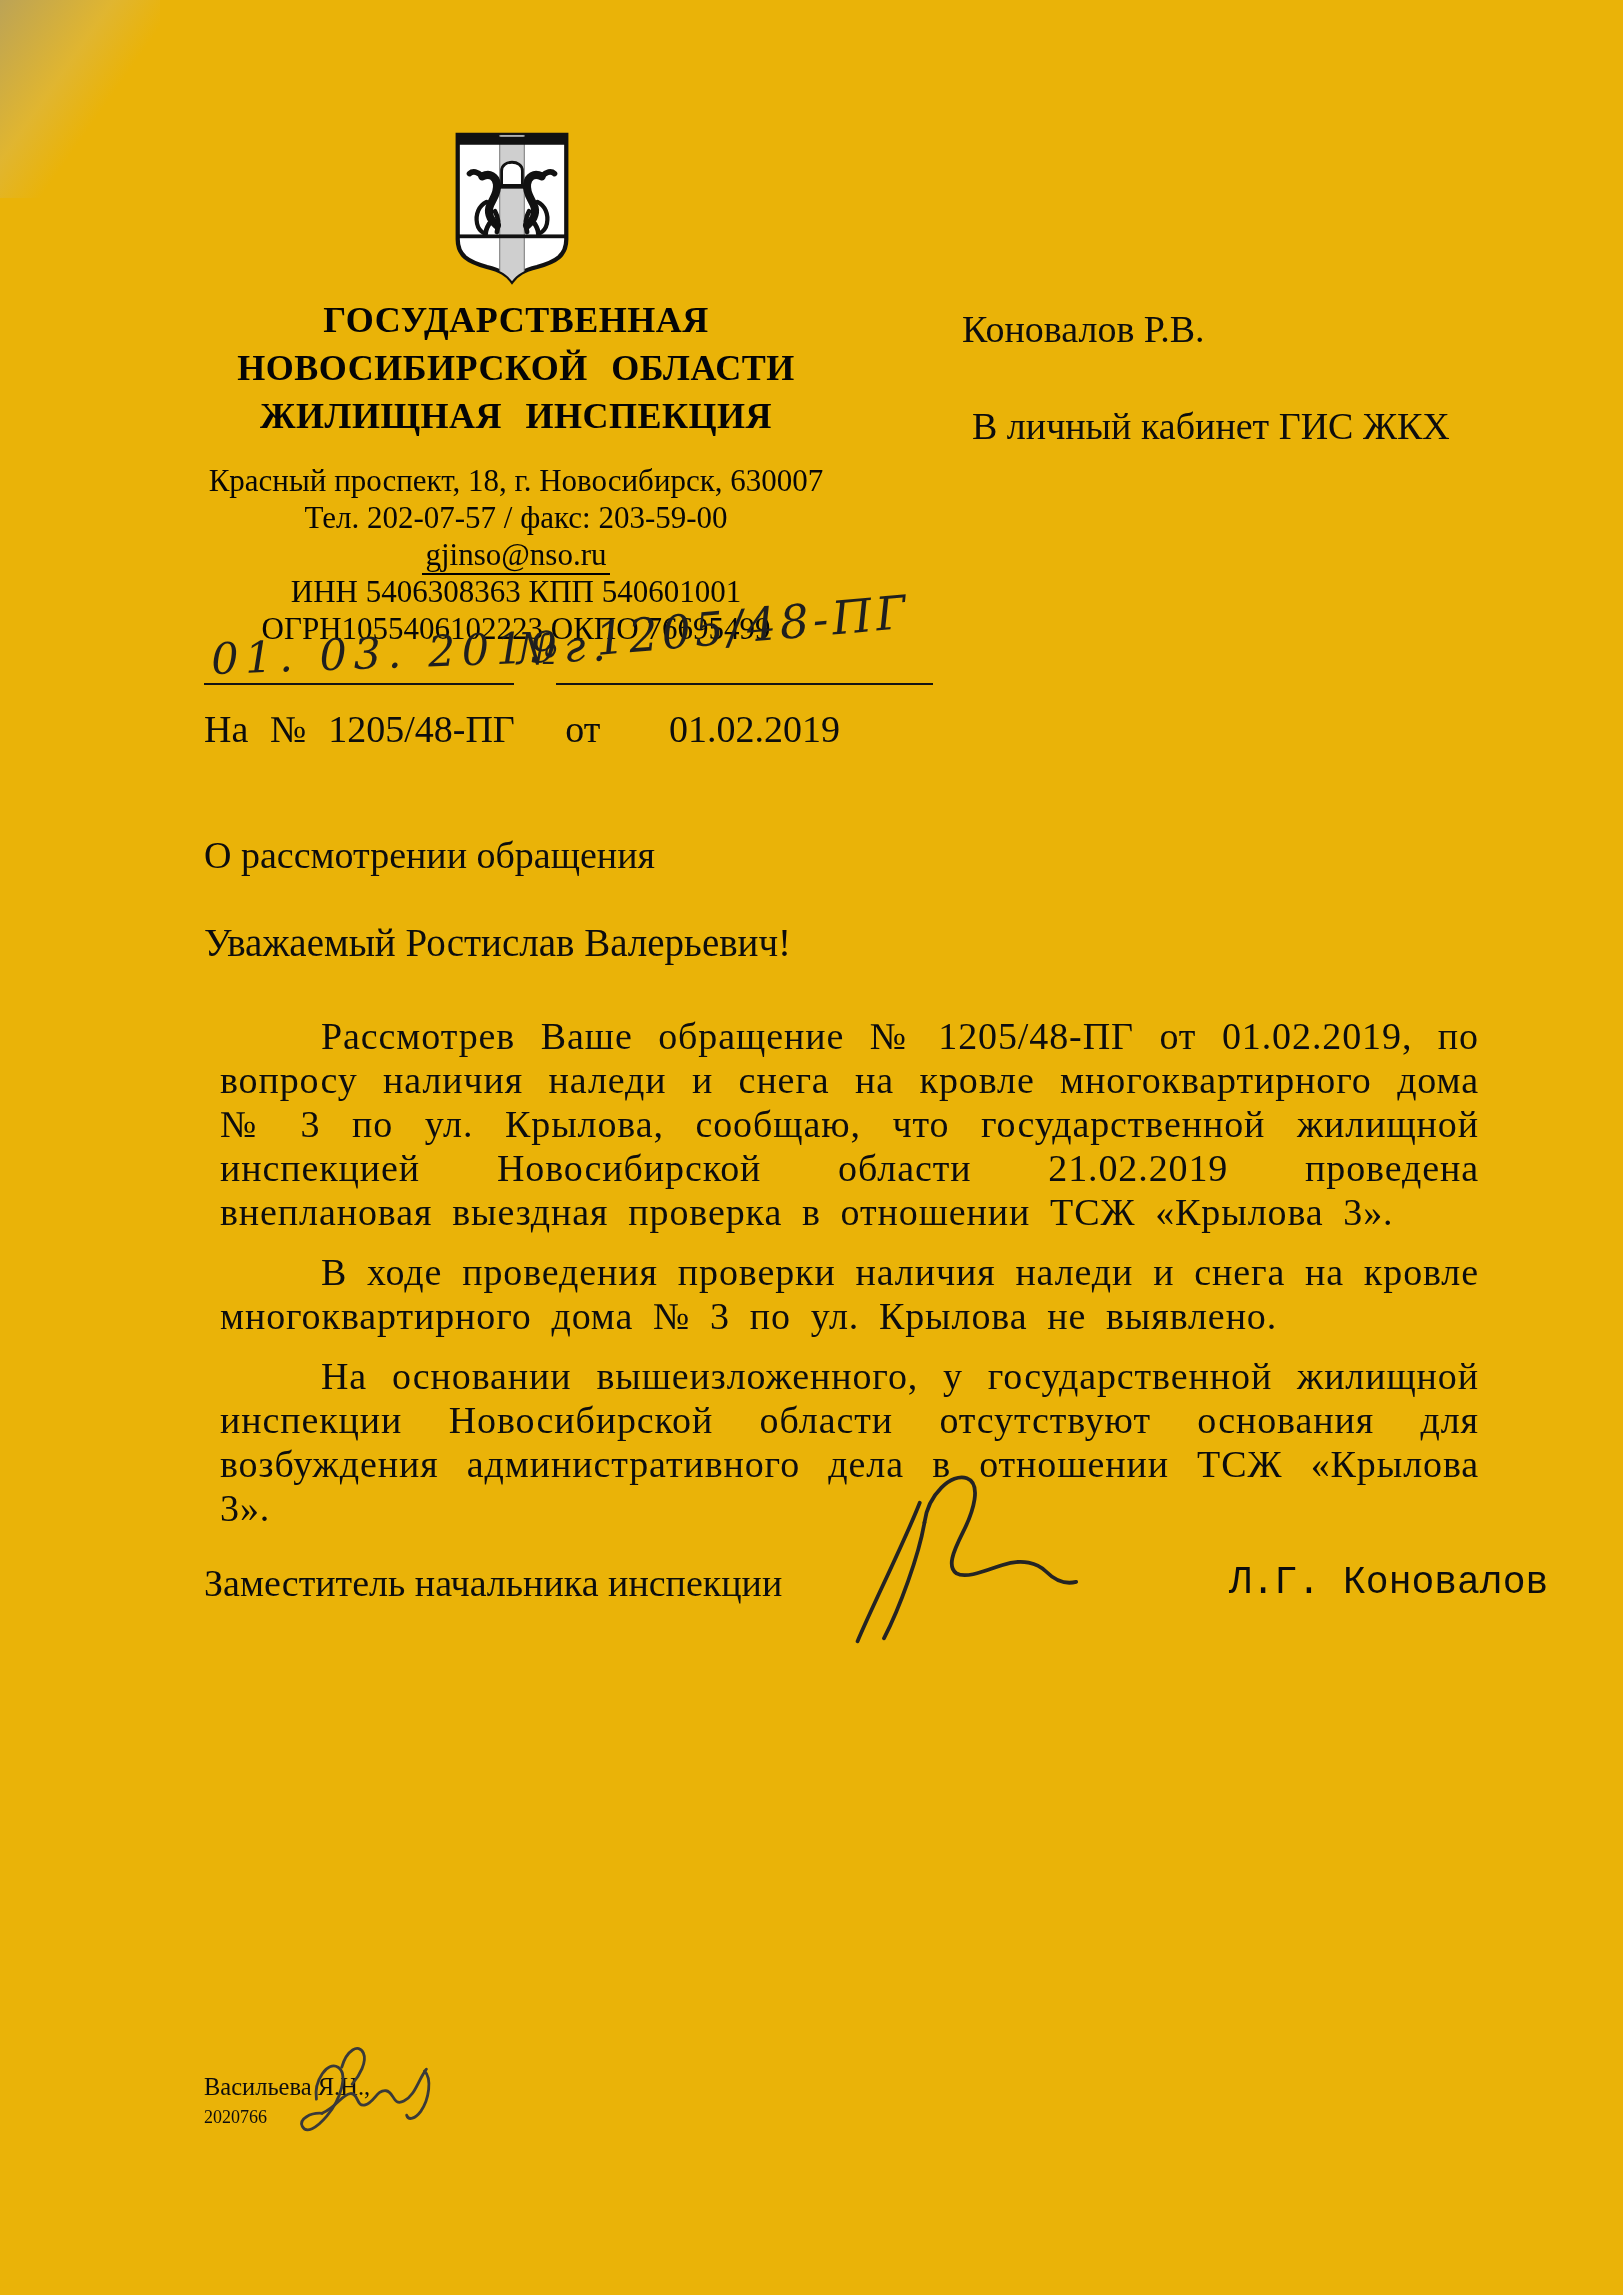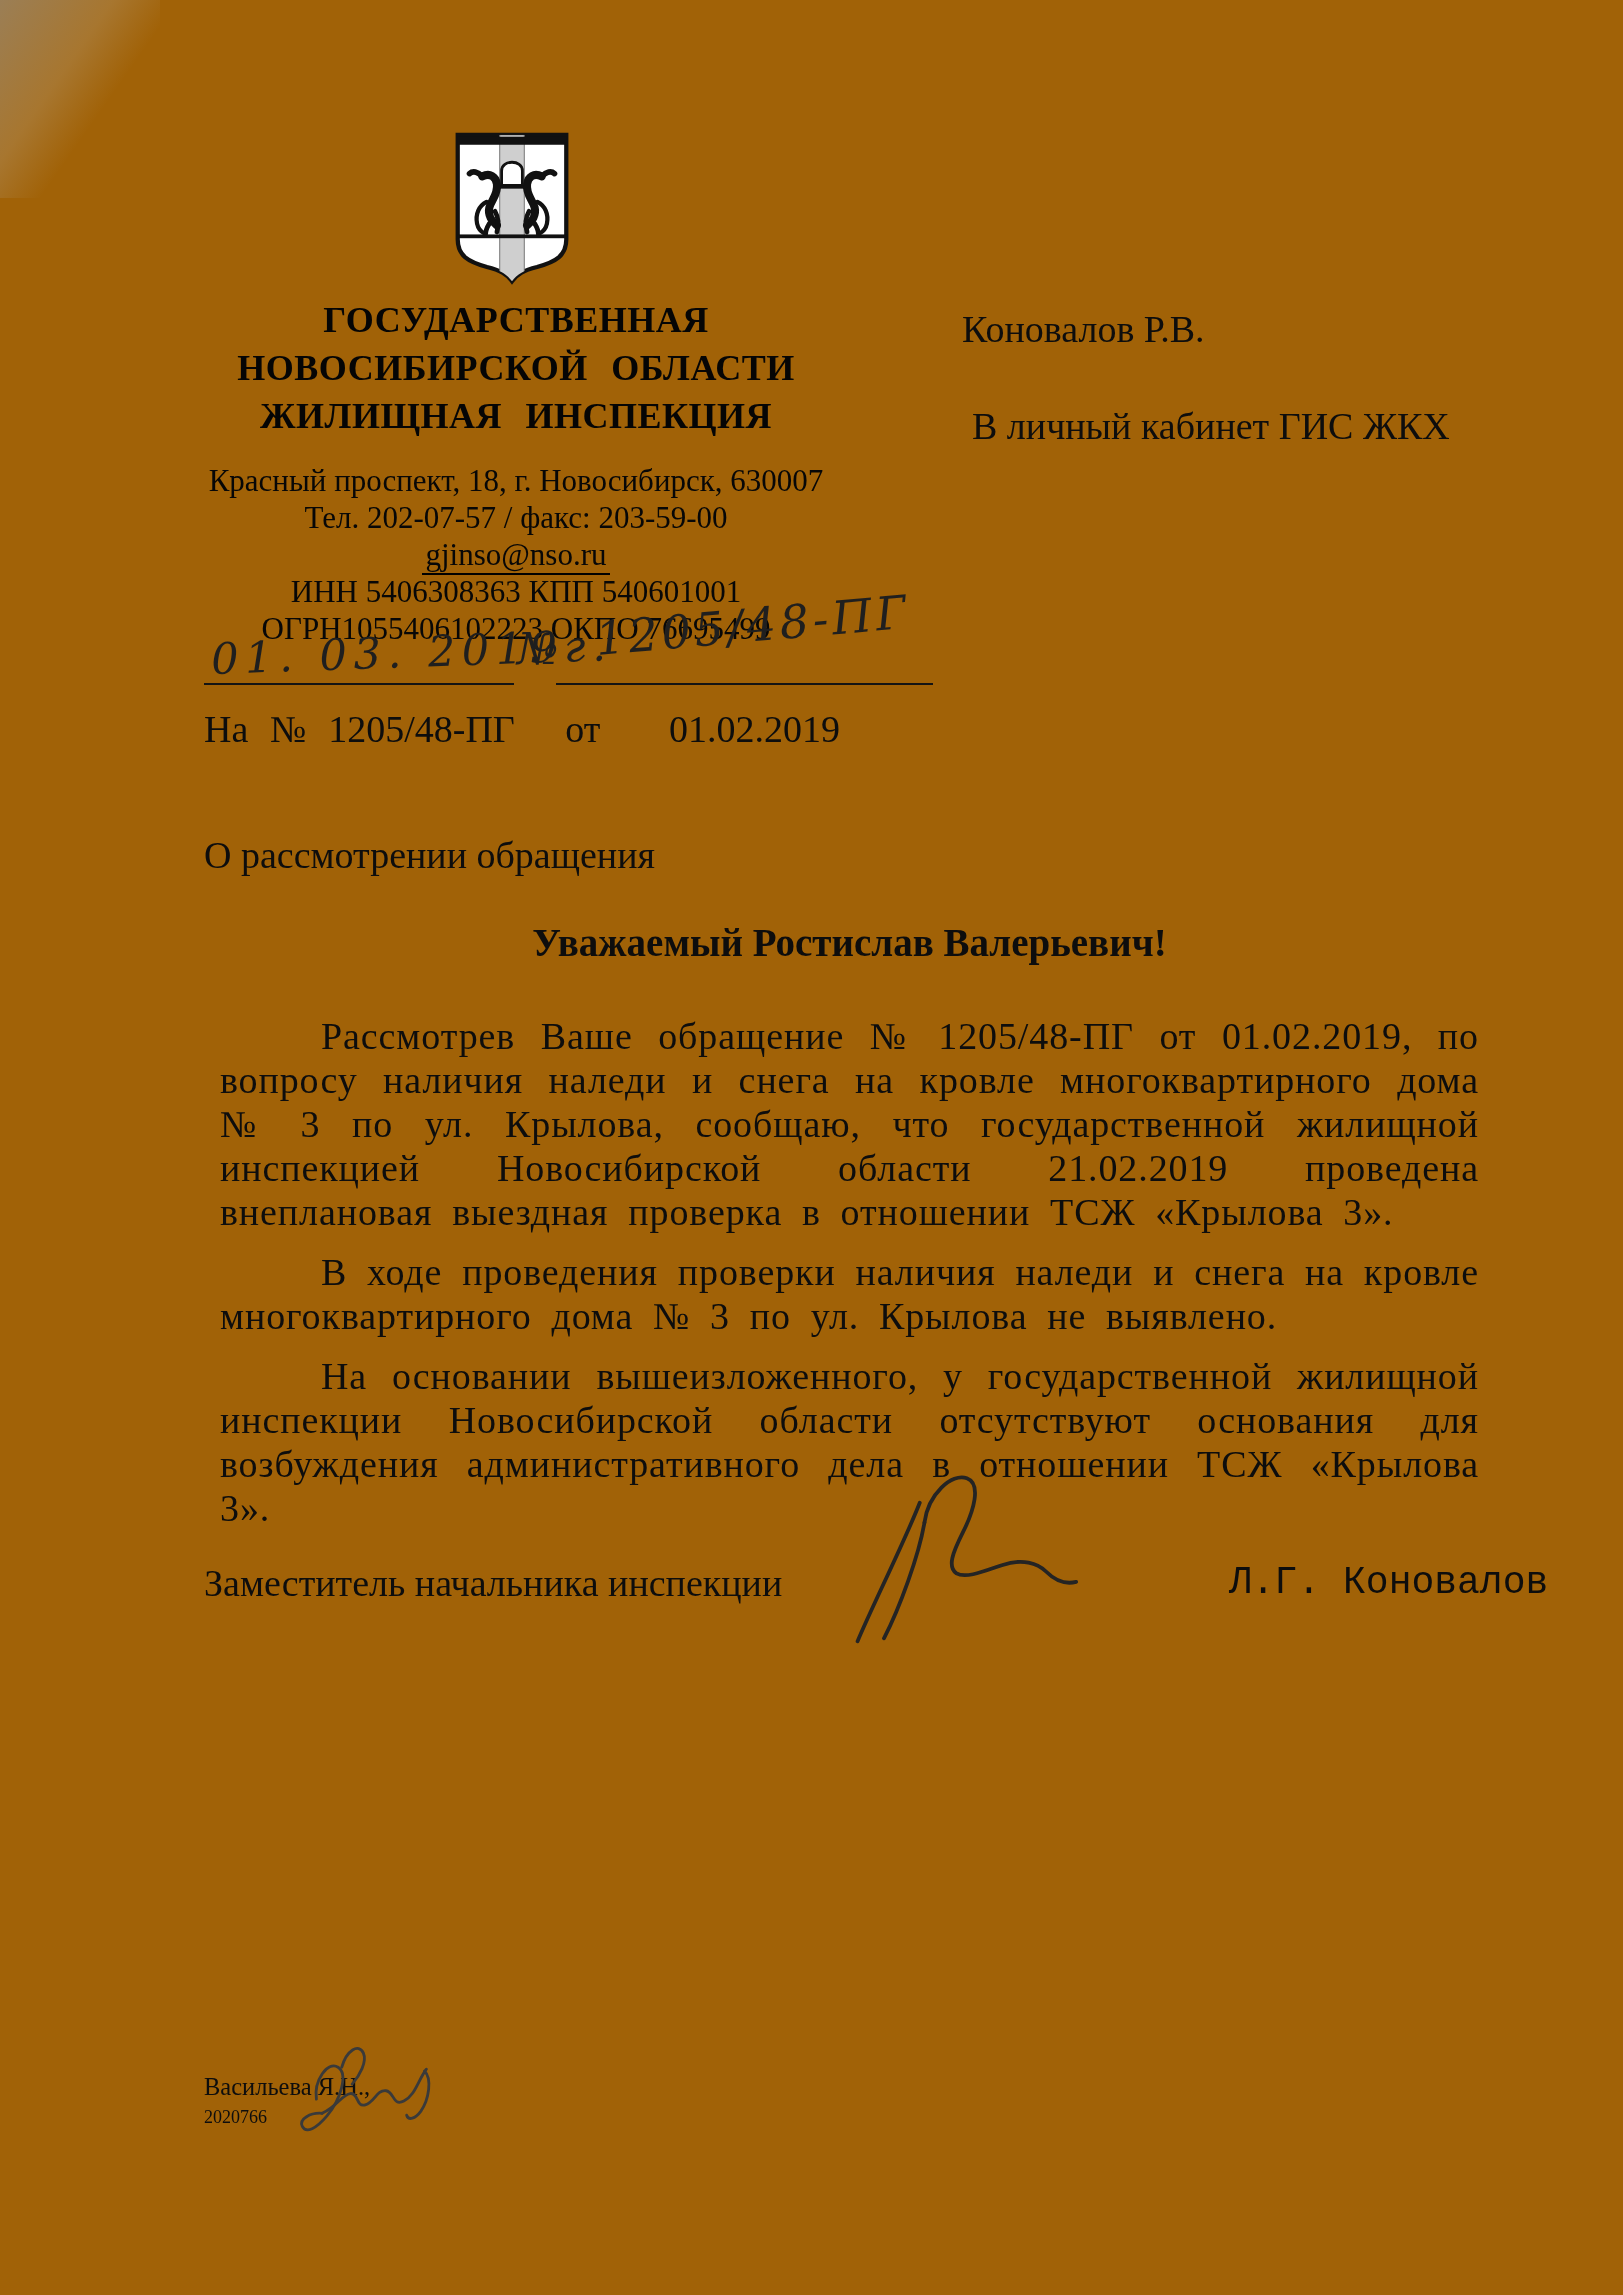--- a/index.html
+++ b/index.html
@@ -1,21 +1,21 @@
 <!DOCTYPE html>
 <html lang="ru" style="font-size:7.5px"><head>
 <meta charset="utf-8">
 <style>
   html, body { margin: 0; padding: 0; background: #888; }
   .page {
     position: relative;
     width: 1624px;
     height: 2295px;
     margin: 0 auto;
-    background: #a16207;
+    background: #eab308;
     font-family: "Liberation Serif", "DejaVu Serif", serif;
     color: #0d0d0d;
     overflow: hidden;
   }
   
   .corner-shade {
     position: absolute; left: 0; top: 0; width: 160px; height: 198px;
     background: linear-gradient(125deg, rgba(150,150,150,0.55), rgba(190,190,190,0.22) 38%, rgba(255,255,255,0) 60%);
   }
 
@@ -48,21 +48,21 @@
   .hw-date   { position: absolute; left: 211px;  top: 627px; font-size: 43px; letter-spacing: 6.6px; transform: rotate(-2deg); }
   .hw-nosign { position: absolute; left: 517px; top: 623px; font-size: 44px; }
   .hw-number { position: absolute; left: 598px; top: 612px; font-size: 46px; letter-spacing: 3.8px; transform: rotate(-5deg); transform-origin: left bottom; }
 
   .ref-line { position: absolute; left: 204px; top: 707px; font-size: 38px; white-space: nowrap; }
   .ref-line .ref-label { word-spacing: 12.3px; }
   .ref-line .ref-from  { margin-left: 41px; }
   .ref-line .ref-date  { margin-left: 59px; }
 
   .subject    { position: absolute; left: 204px; top: 833px; font-size: 38px; white-space: nowrap; }
-  .salutation { position: absolute; left: 204px; top: 920px; width: 1291px; text-align: center; font-size: 39px; font-weight: bold; }
+  .salutation { position: absolute; left: 204px; top: 920px; width: 1291px; font-size: 39px; }
 
   .body-block {
     position: absolute; left: 204px; top: 998px; width: 1291px;
     font-size: 38px; line-height: 44px; text-align: justify;
     word-spacing: 9.4px; letter-spacing: 0.9px;
   }
   .body-block p { margin: 16px; text-indent: 101px; }
 
   .sig-label { position: absolute; left: 204px;  top: 1561px; font-size: 38px; white-space: nowrap; }
   .sig-name  { position: absolute; left: 1229px; top: 1561px; font-size: 38px; white-space: nowrap; font-family: Liberation Mono, monospace; }

